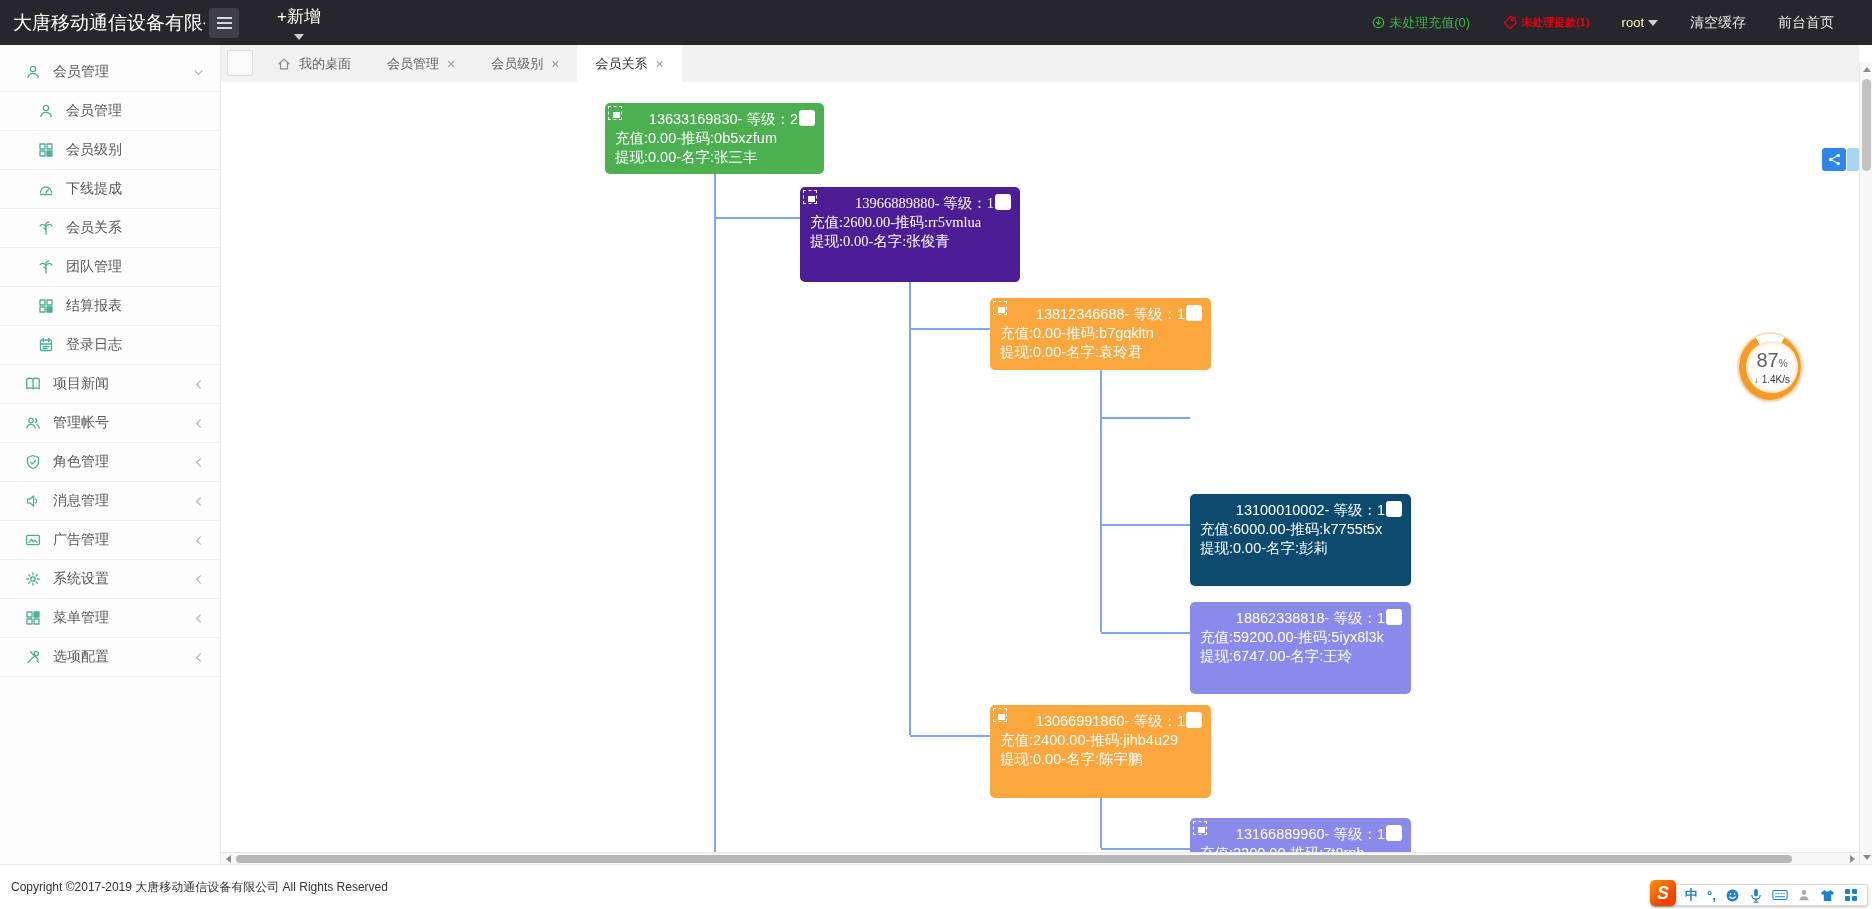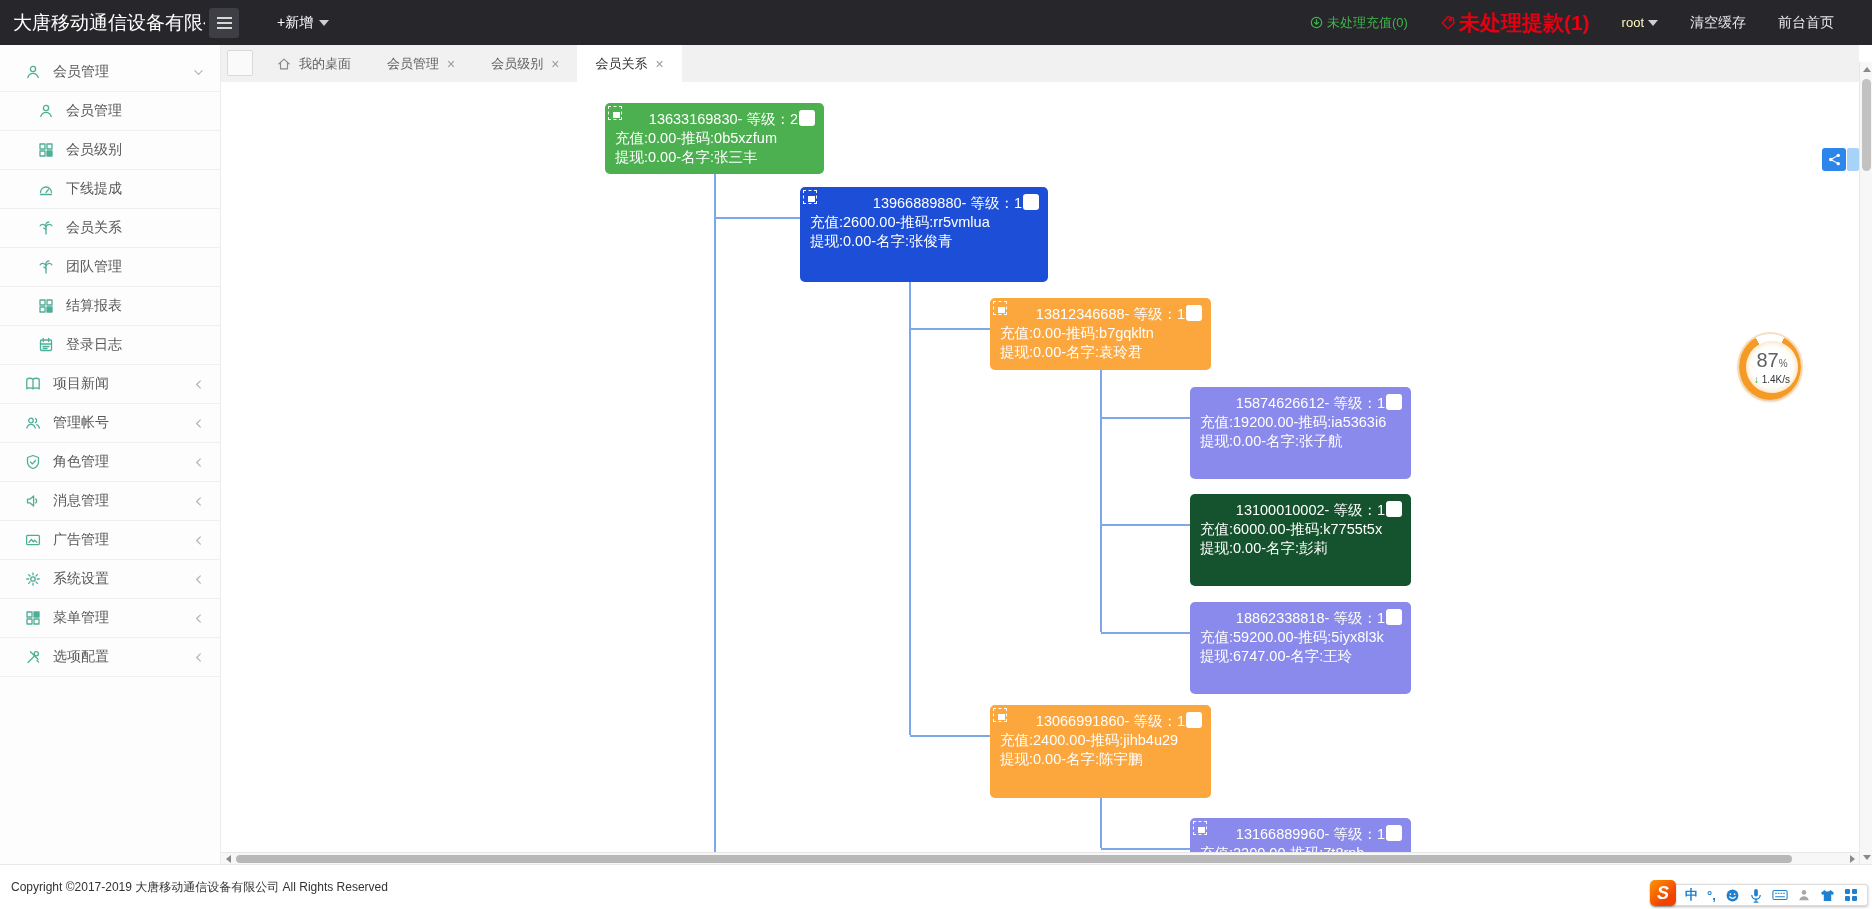--- a/index.html
+++ b/index.html
@@ -7,26 +7,26 @@
   .app{position:relative;width:1872px;height:909px;background:#fff;overflow:hidden;
        font-family:"Liberation Sans","DejaVu Sans",sans-serif;}
 
   
   .hdr{position:absolute;left:0;top:0;width:1872px;height:45px;background:#26262b;display:flex;align-items:center;}
   .hdr-title{color:#fff;font-size:19px;padding-left:13px;width:205px;white-space:nowrap;overflow:hidden;}
   .hamb{width:30px;height:30px;background:#3e3e45;border-radius:3px;margin-left:4px;display:flex;align-items:center;justify-content:center;cursor:pointer;}
   .hamb i{display:block;width:15px;height:2px;background:#d8d8d8;position:relative;}
   .hamb i::before,.hamb i::after{content:"";position:absolute;left:0;width:15px;height:2px;background:#d8d8d8;}
   .hamb i::before{top:-5px}.hamb i::after{top:5px}
-  .newbtn{color:#fff;font-size:14px;margin-left:38px;display:flex;align-items:center;gap:6px;cursor:pointer;}
+  .newbtn{color:#fff;font-size:17px;margin-left:38px;display:flex;align-items:center;gap:6px;cursor:pointer;flex-direction:column;}
   .caret{width:0;height:0;border-left:5px solid transparent;border-right:5px solid transparent;border-top:6px solid #cfcfcf;display:inline-block;}
   .hdr-right{position:absolute;right:38px;top:0;height:45px;display:flex;align-items:center;gap:32px;}
   .hlink{font-size:14px;color:#e8e8e8;text-decoration:none;display:flex;align-items:center;gap:4px;cursor:pointer;white-space:nowrap;}
   .hlink.green{color:#3cb44a;font-size:13px;}
-  .hlink.red{color:#e60012;font-size:21px;font-weight:bold;}
+  .hlink.red{color:#e60012;font-size:11px;font-weight:bold;}
   .hlink.user{color:#fef9c3;font-size:13px;}
 
   
   .sidebar{position:absolute;left:0;top:45px;width:221px;height:819px;background:#fdfdfd;border-right:1px solid #ececec;padding-top:8px;}
   .sd-item{height:39px;display:flex;align-items:center;border-bottom:1px solid #f0f0f0;color:#595959;font-size:14px;cursor:pointer;position:relative;background:#fdfdfd;}
   .sd-item .ico{width:17px;height:17px;color:#4eae97;display:flex;align-items:center;justify-content:center;margin-right:12px;}
   .sd-item.parent{padding-left:24px;}
   .sd-item.sub{padding-left:37px;}
   .sd-chev{position:absolute;right:16px;color:#b4b4b4;display:flex;}
 
@@ -372,41 +372,35 @@
       <div class="conn" style="left: 879.5px; top: 550px; width: 89.5px; height: 2px; background: rgb(125, 168, 232);"></div>
       <div class="conn" style="left: 878.5px; top: 716px; width: 2px; height: 50px; background: rgb(125, 168, 232);"></div>
       <div class="conn" style="left: 879.5px; top: 766px; width: 89.5px; height: 2px; background: rgb(125, 168, 232);"></div>
       <div class="node" style="left: 384px; top: 21px; width: 219px; min-height: 71px; background: rgb(76, 176, 80);">
         <div class="exp"></div>
         <div class="cb"></div>
         <div class="t">13633169830- 等级：2</div>
         <div class="b">充值:0.00-推码:0b5xzfum</div>
         <div class="b">提现:0.00-名字:张三丰</div>
       </div>
-      <div class="node" style="left: 579px; top: 105px; width: 248px; min-height: 95px; background: #1d4ed8;">
+      <div class="node" style="left: 579px; top: 105px; width: 220px; min-height: 95px; background: #4c1d95; font-family: Liberation Serif, serif;">
         <div class="exp"></div>
         <div class="cb"></div>
         <div class="t">13966889880- 等级：1</div>
         <div class="b">充值:2600.00-推码:rr5vmlua</div>
         <div class="b">提现:0.00-名字:张俊青</div>
       </div>
       <div class="node" style="left: 769px; top: 216px; width: 221px; min-height: 72px; background: rgb(252, 166, 62);">
         <div class="exp"></div>
         <div class="cb"></div>
         <div class="t">13812346688- 等级：1</div>
         <div class="b">充值:0.00-推码:b7gqkltn</div>
         <div class="b">提现:0.00-名字:袁玲君</div>
       </div>
-      <div class="node" style="left: 969px; top: 305px; width: 221px; min-height: 92px; background: rgb(138, 138, 236);">
-        <div class="cb"></div>
-        <div class="t">15874626612- 等级：1</div>
-        <div class="b">充值:19200.00-推码:ia5363i6</div>
-        <div class="b">提现:0.00-名字:张子航</div>
-      </div>
-      <div class="node" style="left: 969px; top: 412px; width: 221px; min-height: 92px; background: #14532d;">
+      <div class="node" style="left: 969px; top: 412px; width: 221px; min-height: 92px; background: #0c4a6e;">
         <div class="cb"></div>
         <div class="t">13100010002- 等级：1</div>
         <div class="b">充值:6000.00-推码:k7755t5x</div>
         <div class="b">提现:0.00-名字:彭莉</div>
       </div>
       <div class="node" style="left: 969px; top: 520px; width: 221px; min-height: 92px; background: rgb(138, 138, 236);">
         <div class="cb"></div>
         <div class="t">18862338818- 等级：1</div>
         <div class="b">充值:59200.00-推码:5iyx8l3k</div>
         <div class="b">提现:6747.00-名字:王玲</div>

